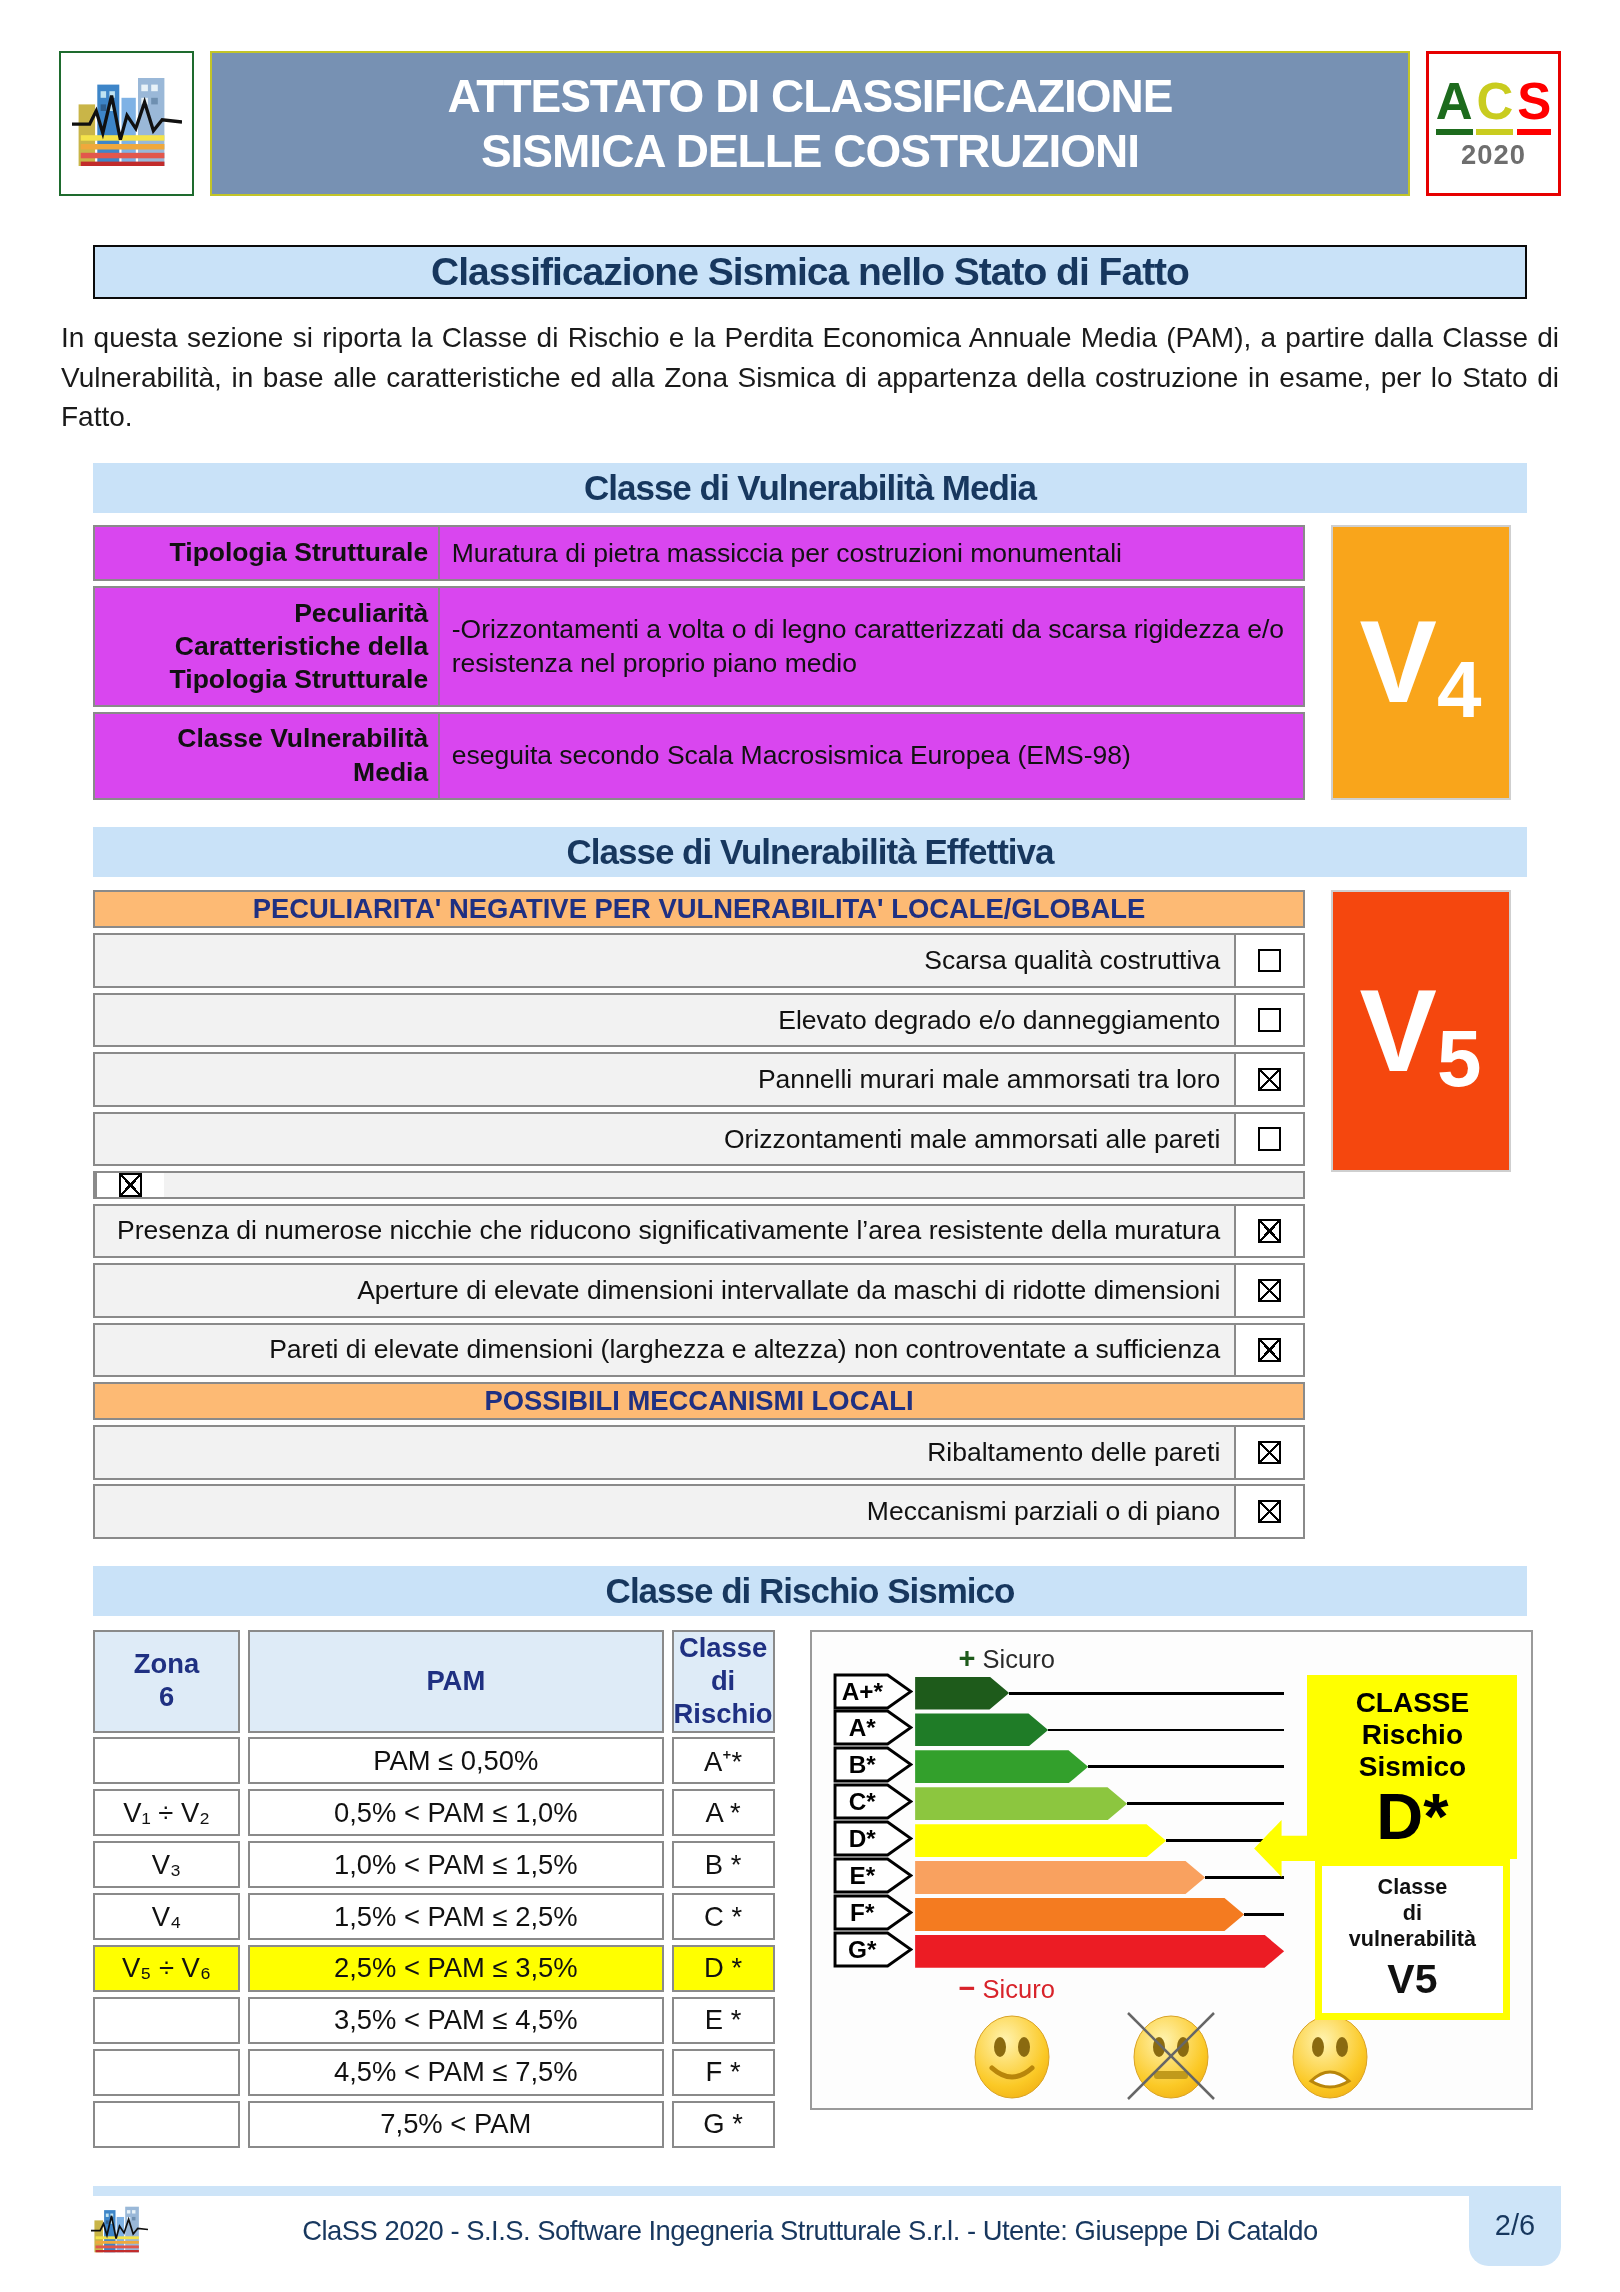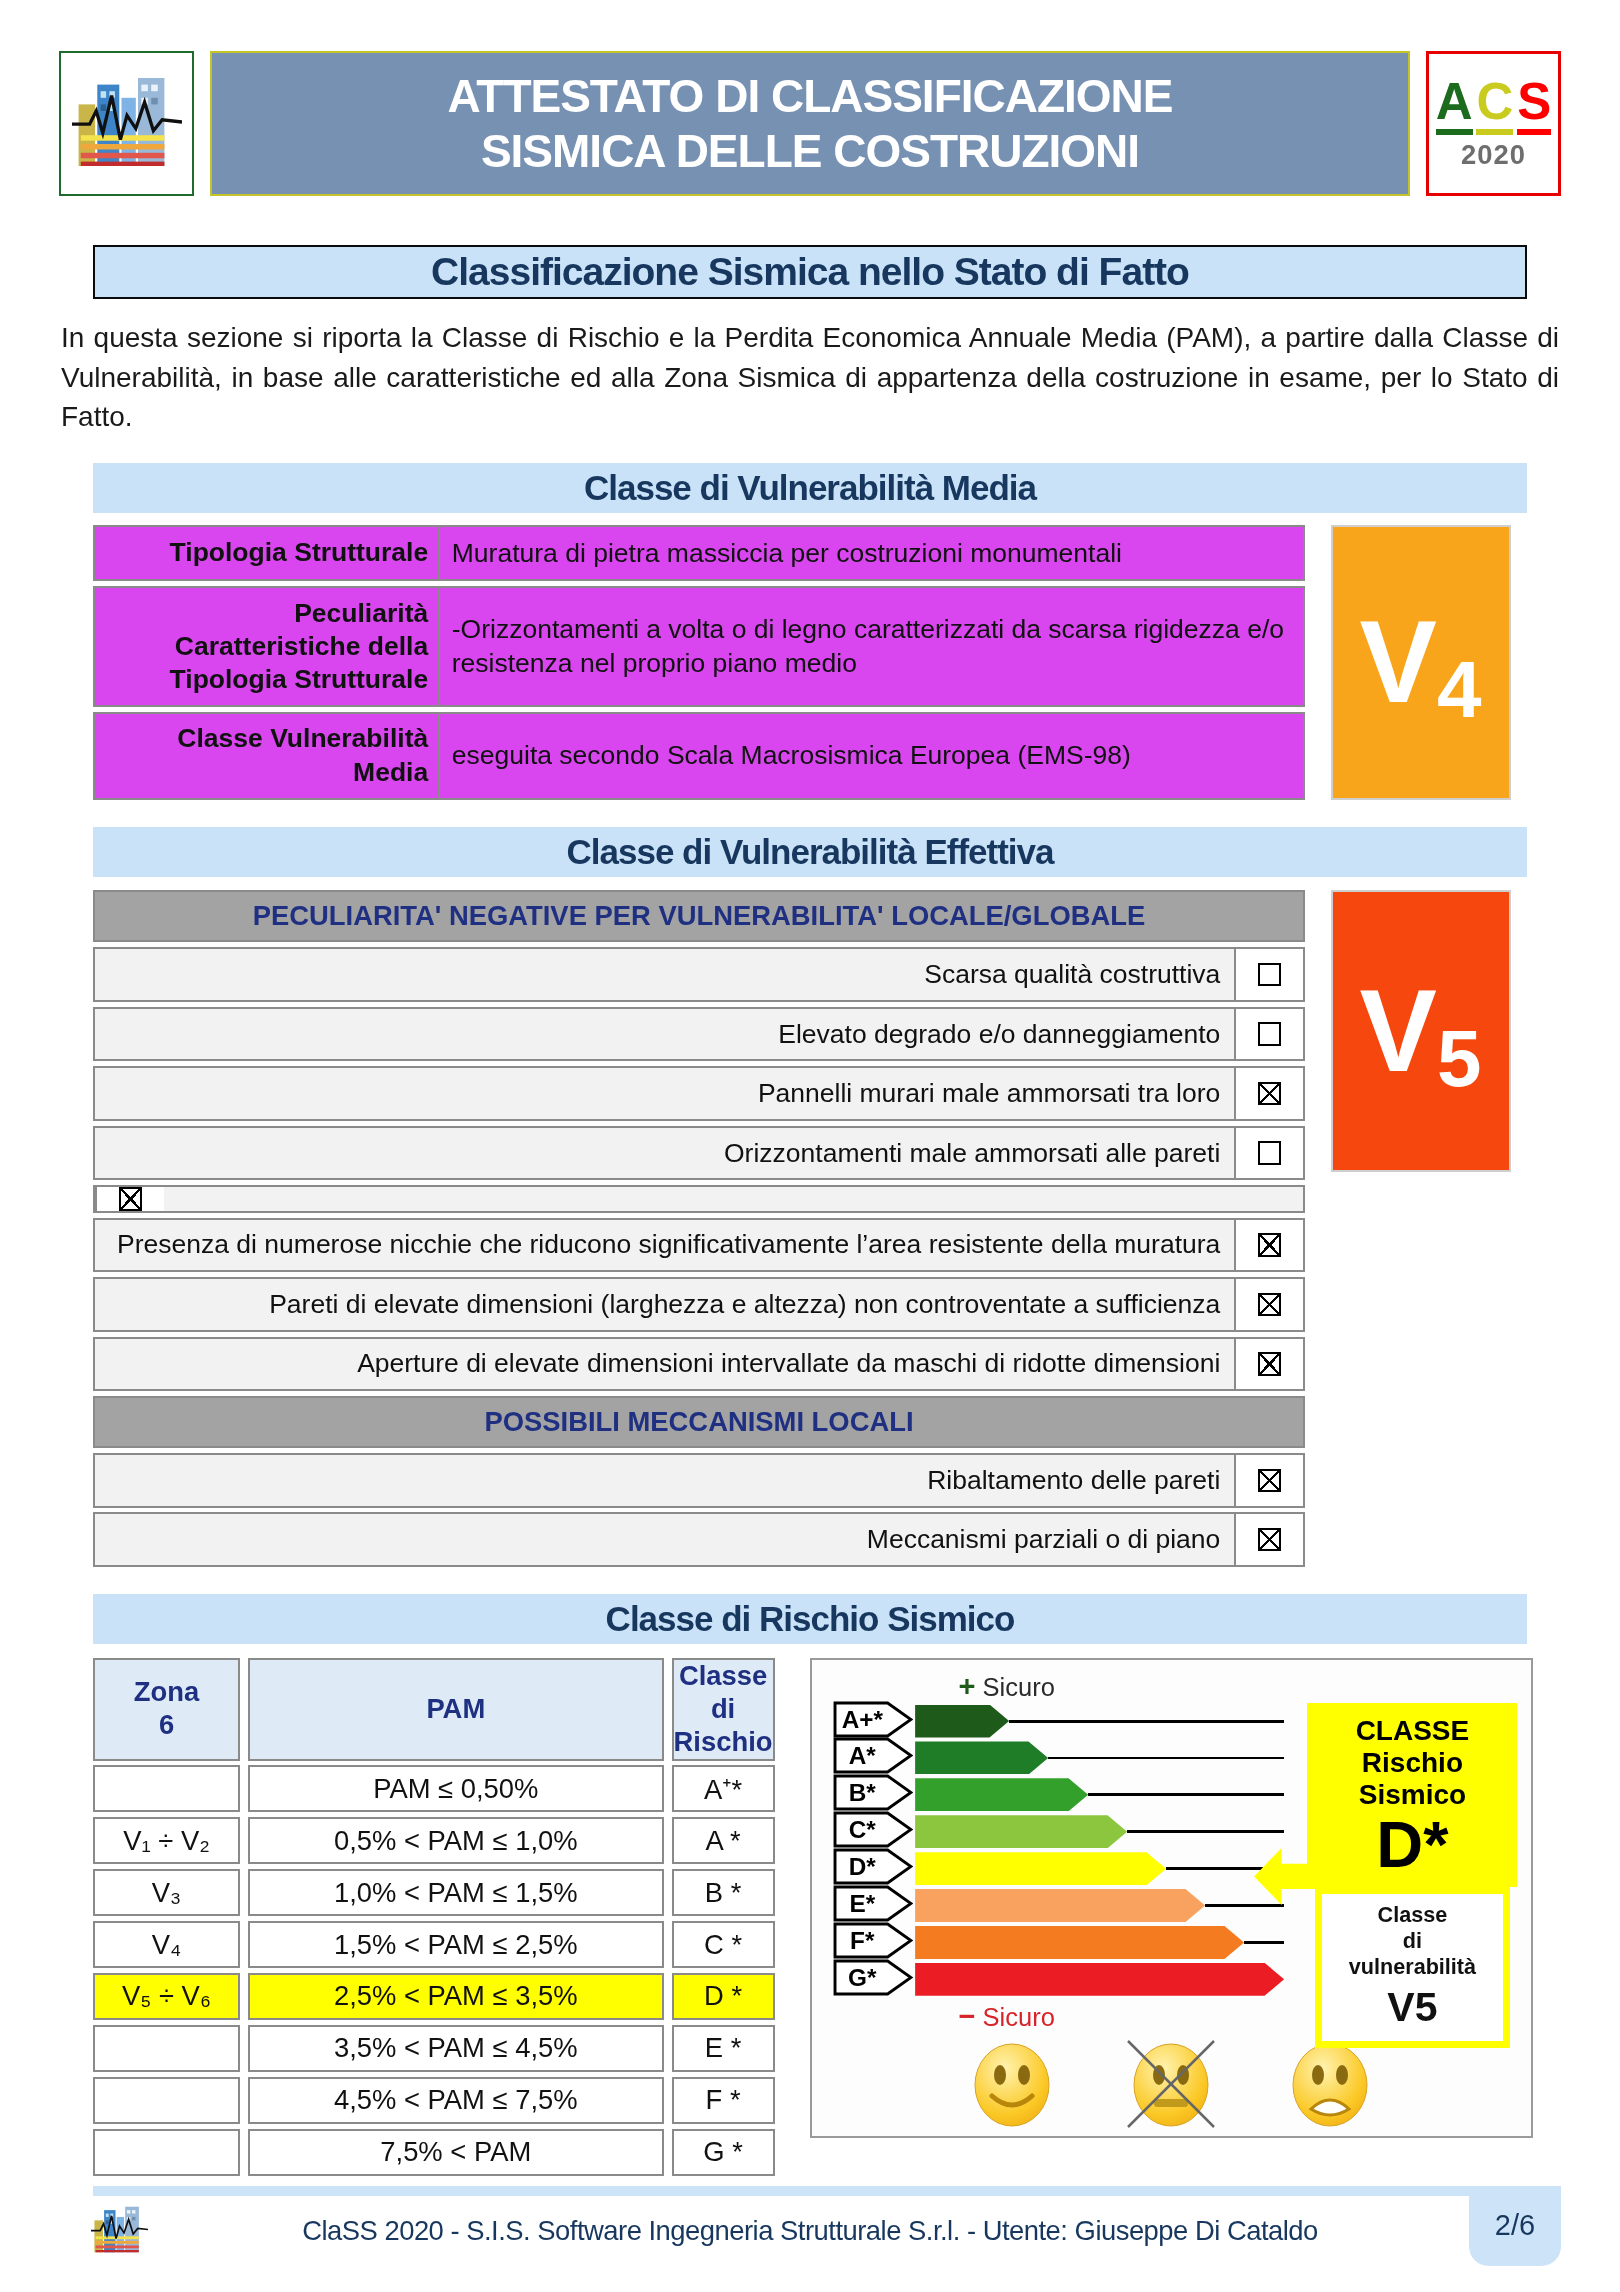--- a/index.html
+++ b/index.html
@@ -52,22 +52,22 @@
   .v-badge { width:180px; border:2.9px solid #CFCFCF; display:flex; align-items:center; justify-content:center;
     color:#fff; font-weight:bold; padding:3.9px; }
   .v-badge .inner { width:100%; height:100%; display:flex; align-items:center; justify-content:center; }
   .v-letter { font-size:116px; line-height:1; }
   .v-sub { font-size:80px; line-height:1; position:relative; top:27.4px; }
   .v5-size { height:282px; align-self:flex-start; }
 
   
   .eff-wrap { display:flex; gap:25.5px; margin:13.7px 76px 0 93px; align-items:flex-start; }
   .eff-table { width:1212px; display:flex; flex-direction:column; gap:4.9px; }
-  .chk-header { border:2px solid #8A8A8A; background:#a3a3a3; color:#1F3082; font-weight:bold;
-    text-align:center; font-size:27.4px; padding:8px 0; }
+  .chk-header { border:2px solid #8A8A8A; background:#fdba74; color:#1F3082; font-weight:bold;
+    text-align:center; font-size:27.4px; padding:1px 0; }
   .chk-row { display:flex; border:2px solid #8A8A8A; background:#F2F2F2; align-items:stretch; }
   .chk-label { flex:1; text-align:right; padding:9.8px 13.7px; font-size:26.5px; display:flex; align-items:center; justify-content:flex-end; }
   .chk-cell { width:69px; background:#fff; border-left:2px solid #8A8A8A; display:flex; align-items:center; justify-content:center; }
   .box { width:23.5px; height:23.5px; border:2px solid #000; position:relative; background:#fff; }
   .box.checked::before {
     content:""; position:absolute; left:-1px; top:-1px; right:-1px; bottom:-1px;
     background:
       linear-gradient(to top right, transparent 46%, #000 46%, #000 54%, transparent 54%),
       linear-gradient(to bottom right, transparent 46%, #000 46%, #000 54%, transparent 54%);
   }
@@ -212,27 +212,27 @@
             <span class="box checked"></span>
           </div>
         </div>
         <div class="chk-row">
           <div class="chk-label">Presenza di numerose nicchie che riducono significativamente l’area resistente della muratura</div>
           <div class="chk-cell">
             <span class="box checked"></span>
           </div>
         </div>
         <div class="chk-row">
+          <div class="chk-label">Aperture di elevate dimensioni intervallate da maschi di ridotte dimensioni</div>
+          <div class="chk-cell">
+            <span class="box checked"></span>
+          </div>
+        </div>
+        <div class="chk-row">
           <div class="chk-label">Pareti di elevate dimensioni (larghezza e altezza) non controventate a sufficienza</div>
-          <div class="chk-cell">
-            <span class="box checked"></span>
-          </div>
-        </div>
-        <div class="chk-row">
-          <div class="chk-label">Aperture di elevate dimensioni intervallate da maschi di ridotte dimensioni</div>
           <div class="chk-cell">
             <span class="box checked"></span>
           </div>
         </div>
         <div class="chk-header">POSSIBILI MECCANISMI LOCALI</div>
         <div class="chk-row">
           <div class="chk-label">Ribaltamento delle pareti</div>
           <div class="chk-cell">
             <span class="box checked"></span>
           </div>

